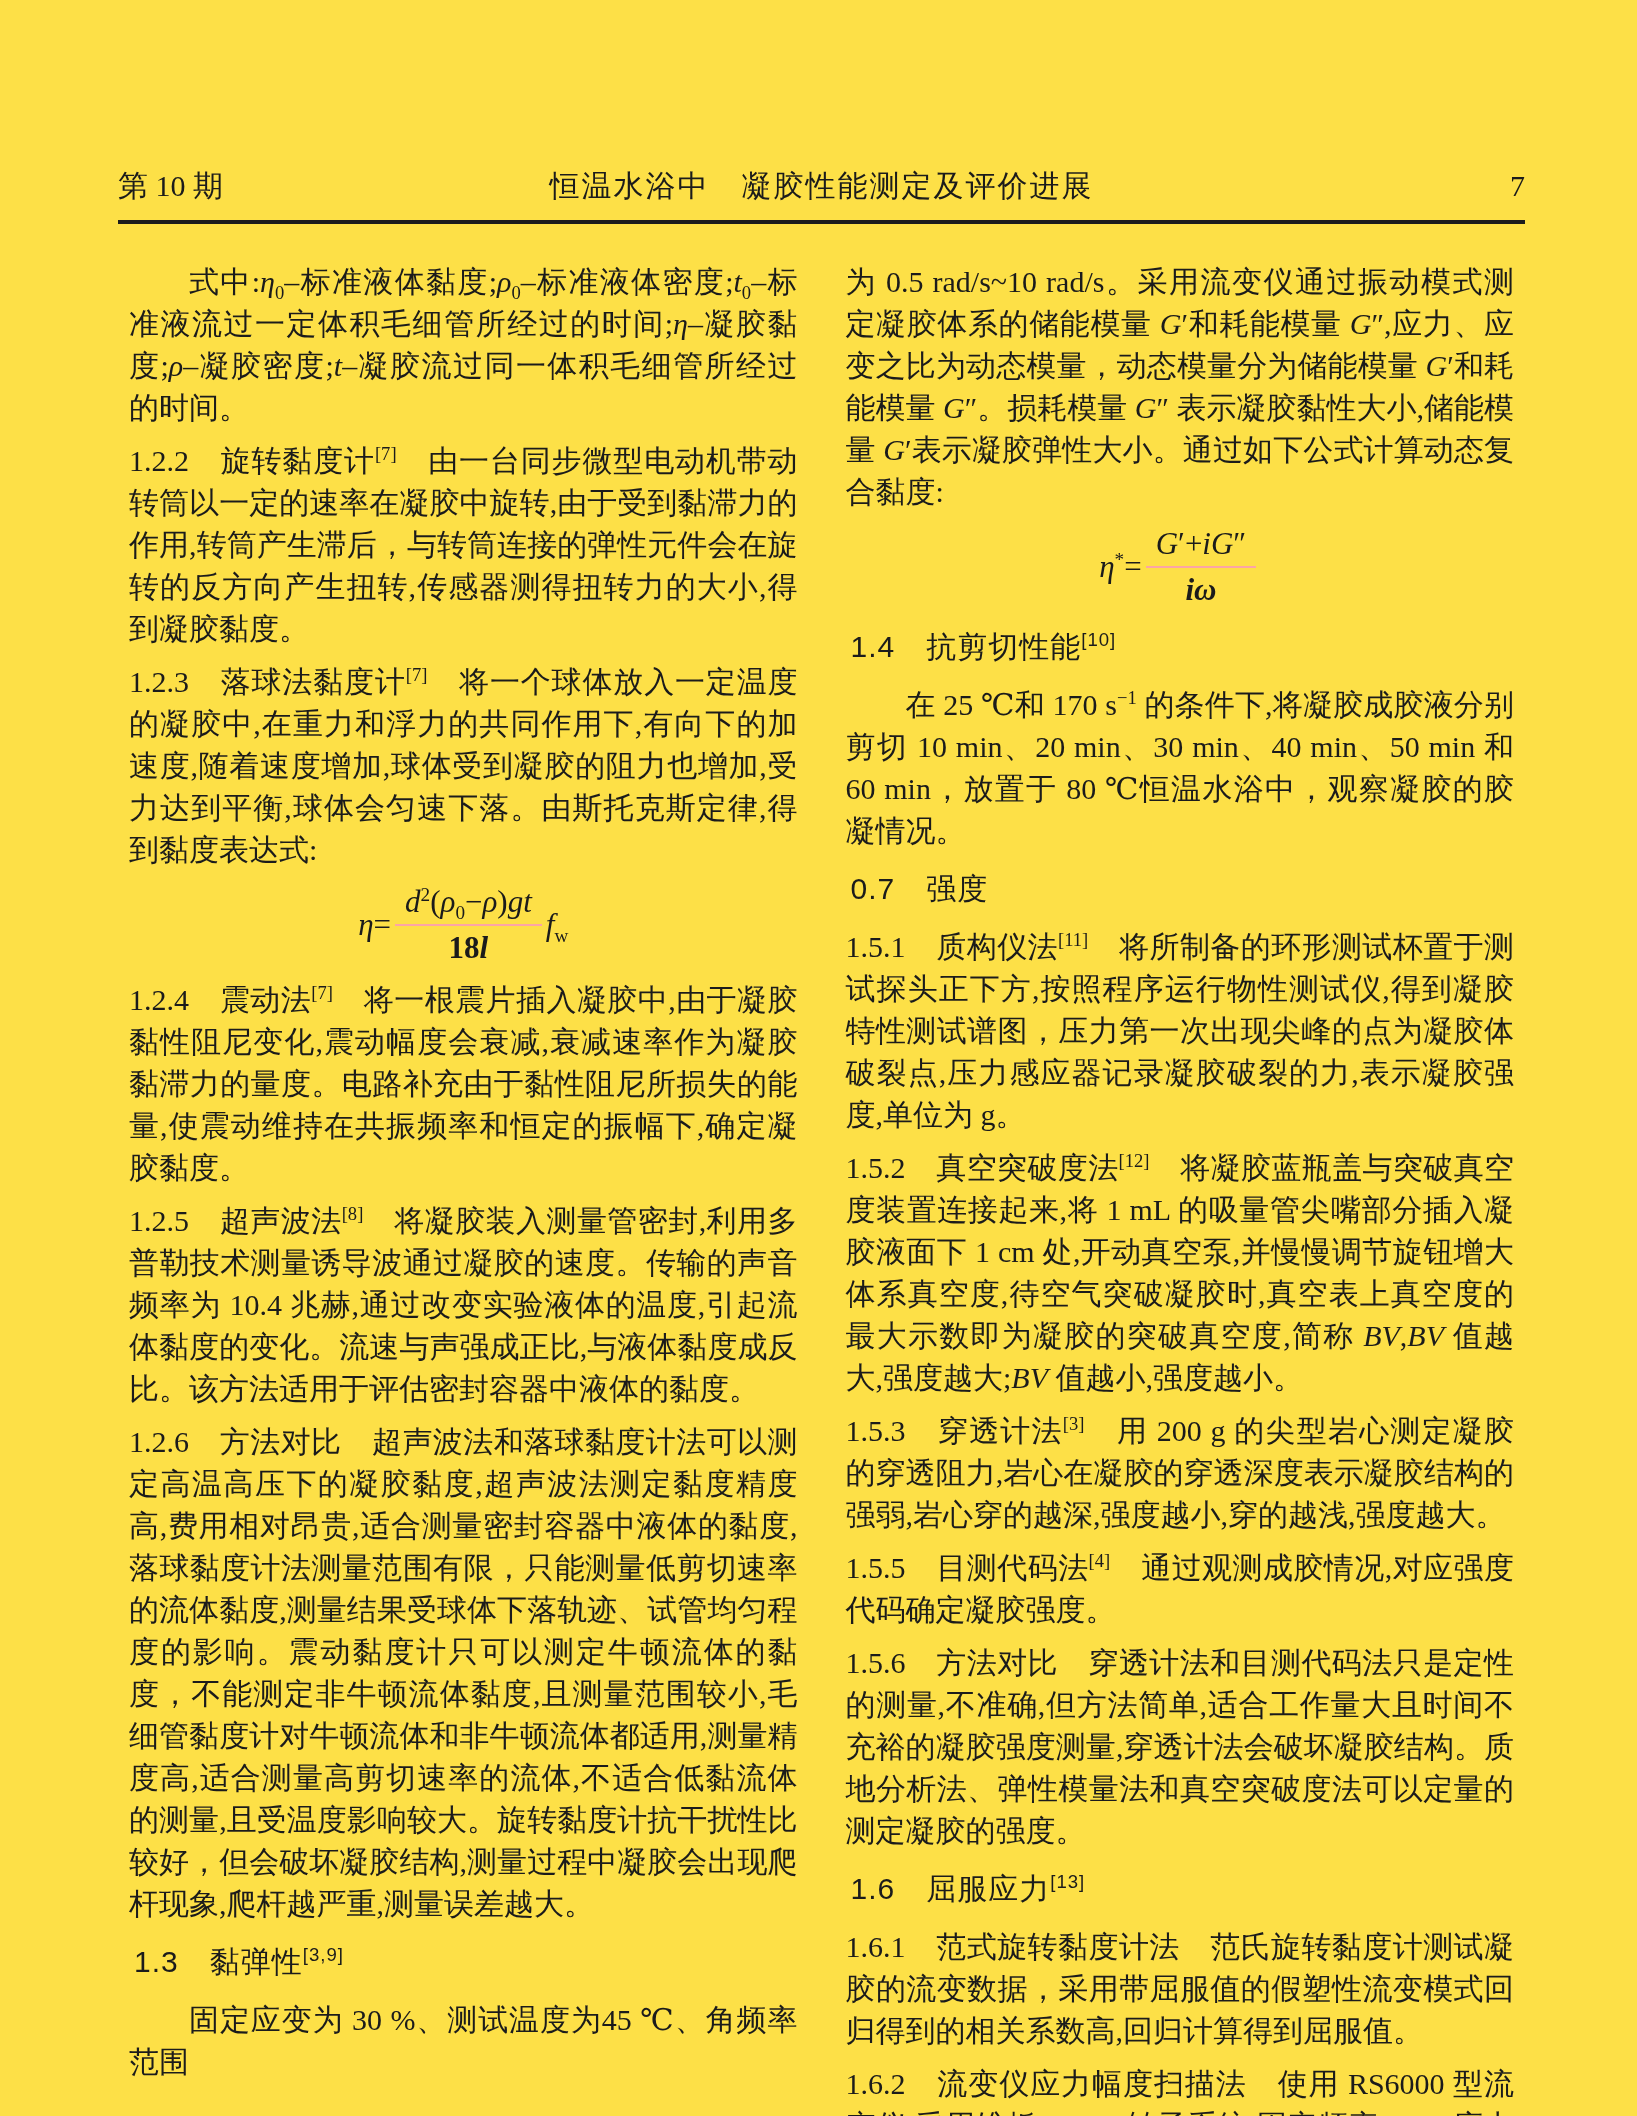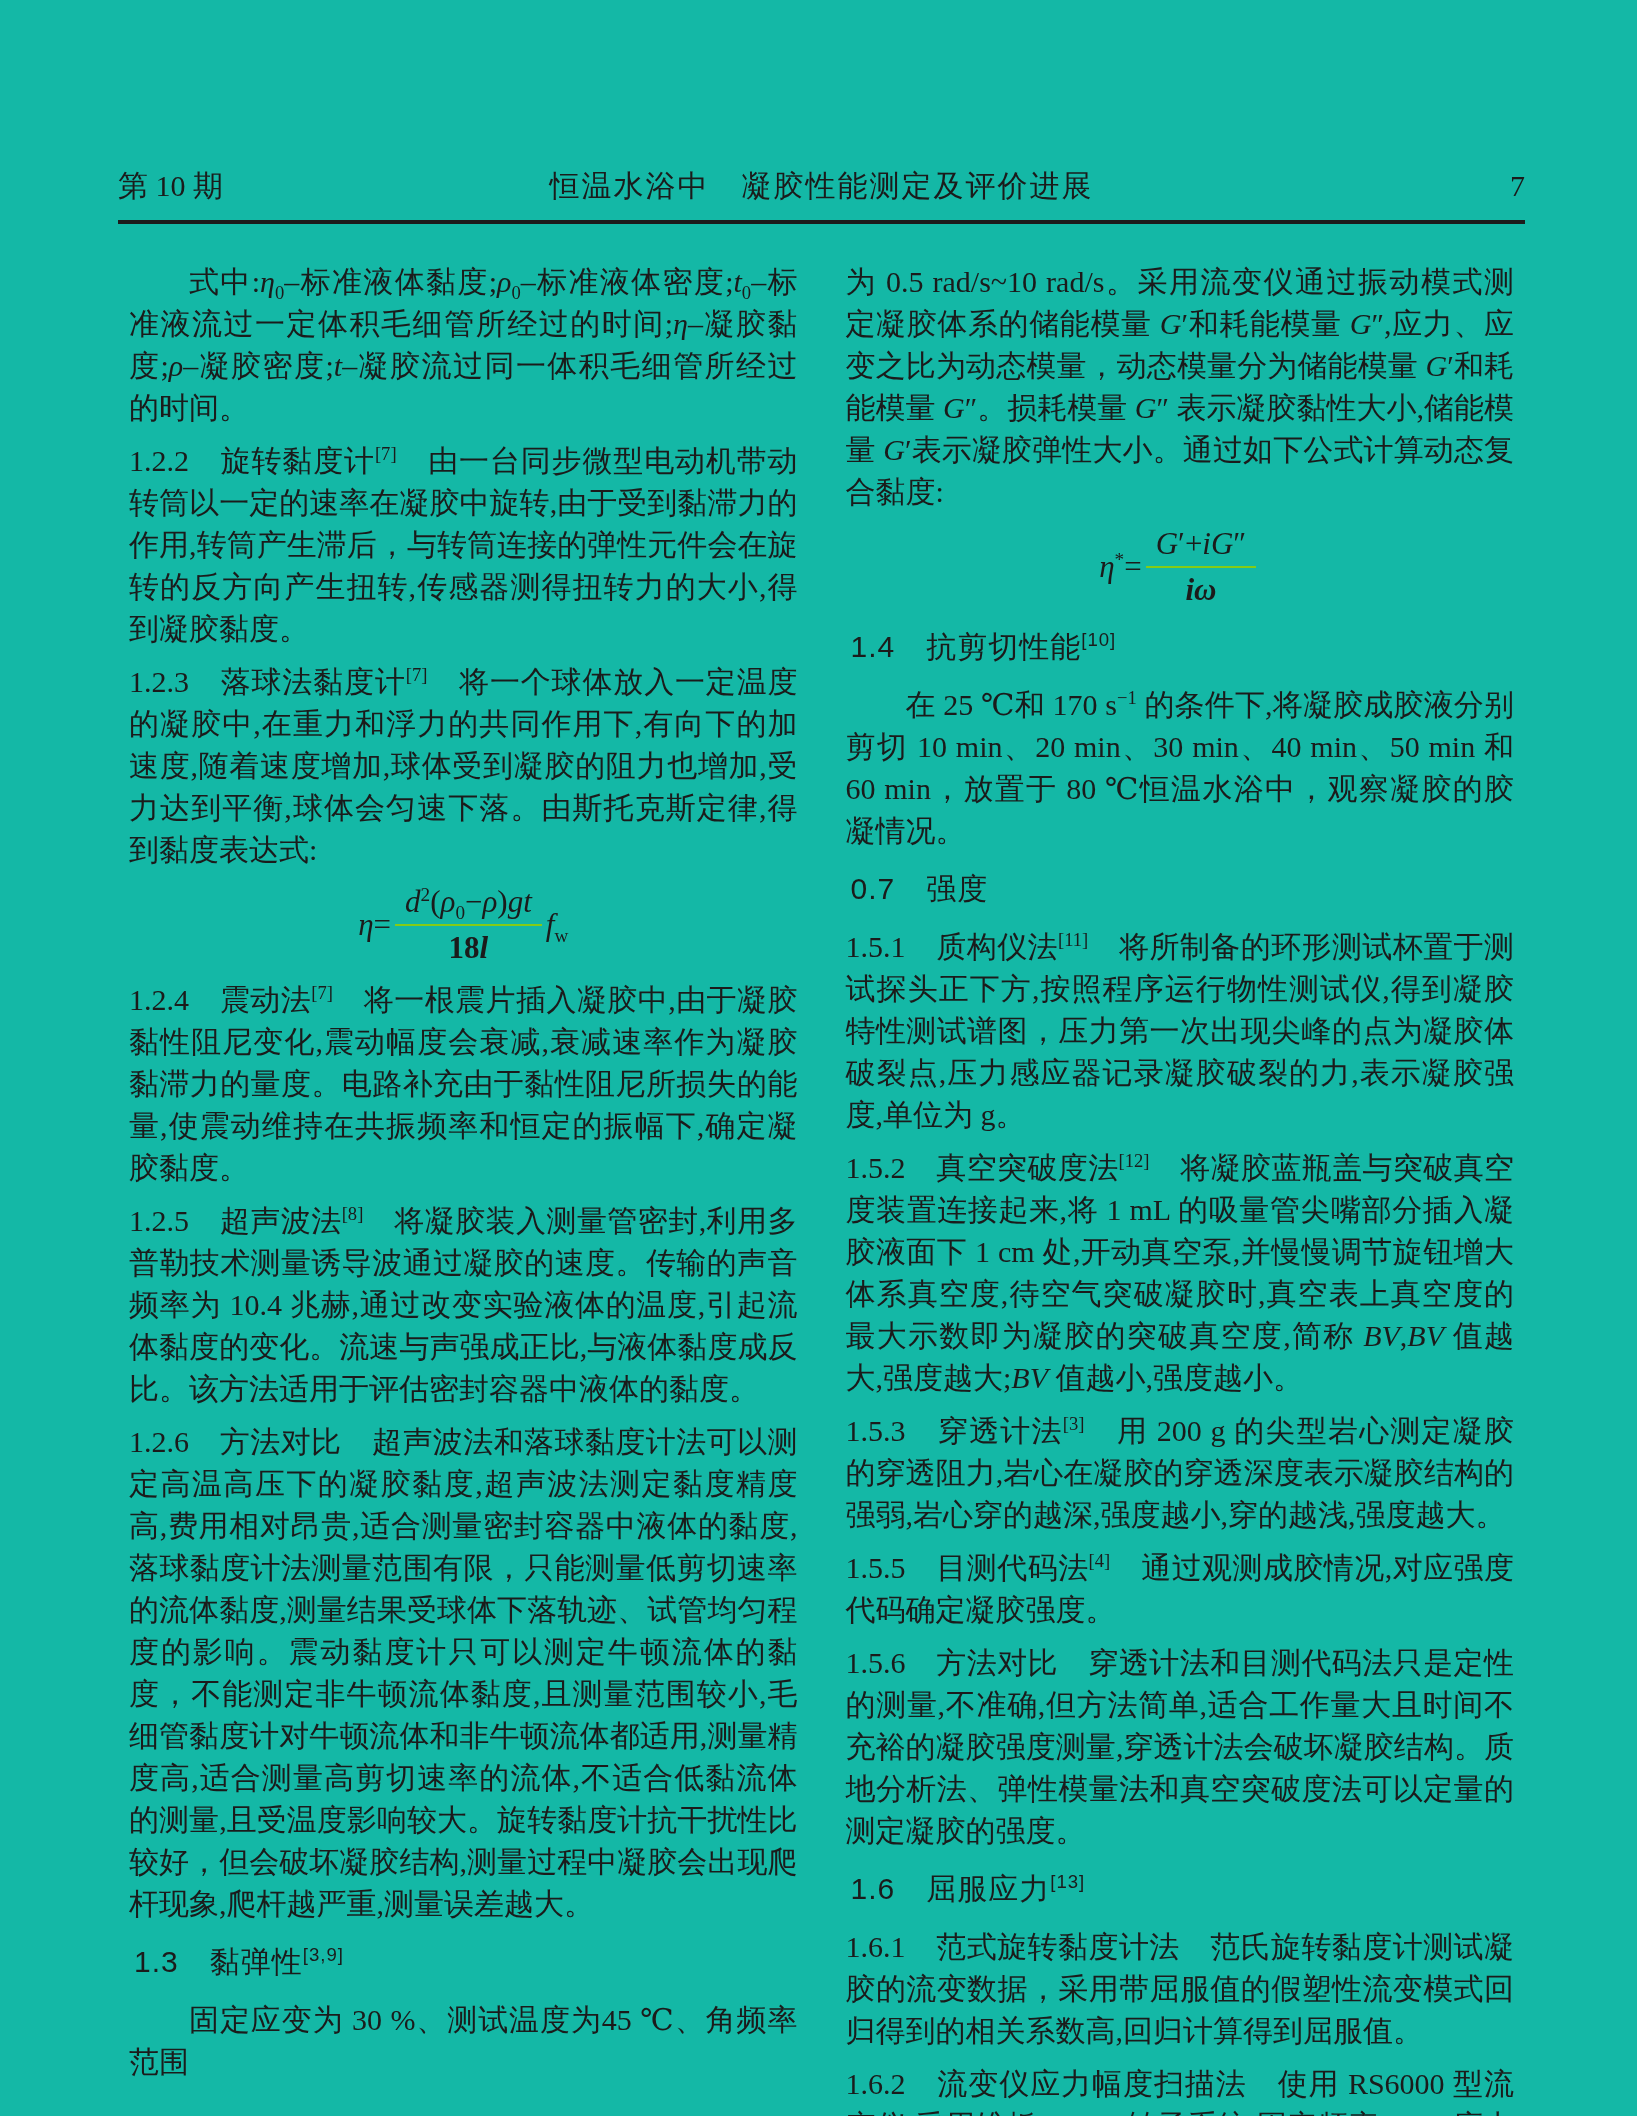--- a/index.html
+++ b/index.html
@@ -5,21 +5,21 @@
   html, body {
     margin: 0;
     padding: 0;
     background: #ffffff;
   }
   .page {
     position: relative;
     width: 1637px;
     height: 2116px;
     box-sizing: border-box;
-    background: #14b8a6;
+    background: #fde047;
     color: #1b1b1b;
     font-family: "Liberation Serif", "DejaVu Serif", serif;
     padding: 168px 112px 0 118px;
     overflow: hidden;
   }
   .page-header {
     display: flex;
     align-items: baseline;
     font-size: 30px;
     line-height: 36px;
@@ -68,21 +68,21 @@
     text-align: center;
   }
   .frac {
     display: inline-flex;
     flex-direction: column;
     align-items: center;
     margin: 0 4px;
   }
   .frac .num {
     padding: 0 10px 2px 10px;
-    border-bottom: 2px solid #84cc16;
+    border-bottom: 2px solid #fca5a5;
   }
   .frac .den { padding-top: 2px; font-weight: bold; }
 </style>
 </head>
 <body>
 
 <div class="page">
   <header class="page-header">
     <span class="issue">第 10 期</span>
     <span class="rtitle">恒温水浴中　凝胶性能测定及评价进展</span>

